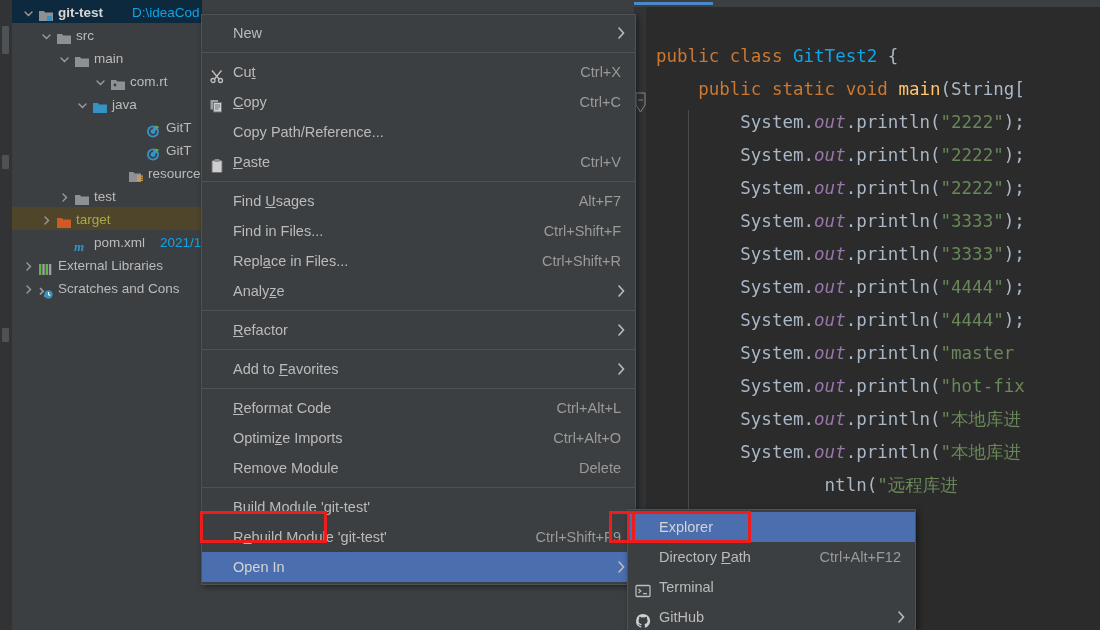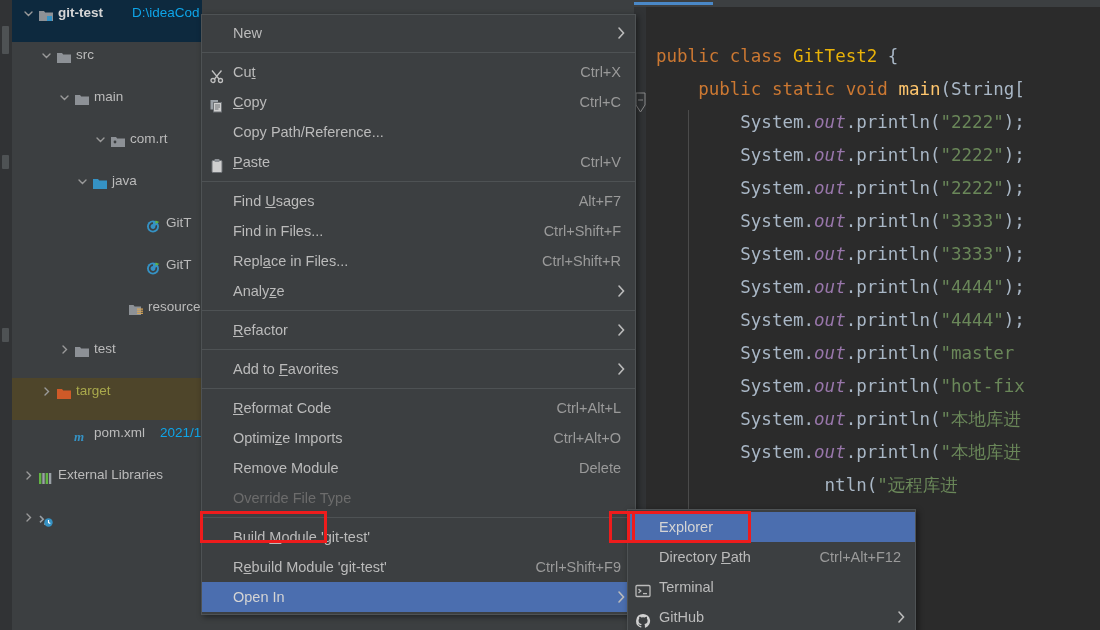--- a/index.html
+++ b/index.html
@@ -19,21 +19,21 @@
     background:#313335;border-right:1px solid #2b2b2b;
   }
   .left-strip .sliver{position:absolute;left:2px;width:7px;background:#4e5254;border-radius:1px;}
 
   
   .tree{
     position:absolute;left:12px;top:0;width:190px;height:630px;
     background:#3c3f41;overflow:hidden;
   }
   .tree-row{
-    position:relative;height:42px;line-height:25px;white-space:nowrap;
+    position:relative;height:23px;line-height:25px;white-space:nowrap;
     font-size:13.5px;color:#bbbbbb;
   }
   .tree-row.selected{background:#0d293e;}
   .tree-row.target-row{background:#4e452a;}
   .arrow{
     position:absolute;width:12px;height:25px;color:#9a9a9a;font-size:11px;
     text-align:center;line-height:25px;
   }
   .arrow svg{vertical-align:middle;}
   .ico{position:absolute;width:17px;height:25px;}
@@ -59,21 +59,21 @@
   }
   .fold-marker{position:absolute;left:1px;top:92px;width:11px;height:22px;}
   .indent-guide{position:absolute;top:110px;width:1px;height:520px;background:#4b4b4b;}
   .code{
     position:absolute;left:22px;top:7px;width:470px;
     font-family:"DejaVu Sans Mono","Liberation Mono",monospace;
     font-size:17.5px;line-height:33px;white-space:pre;
   }
   .code .ln{height:33px;}
   .kw{color:#cc7832;}
-  .cls{color:#eab308;}
+  .cls{color:#0ea5e9;}
   .mth{color:#ffc66d;}
   .fld{color:#9876aa;font-style:italic;}
   .str{color:#6a8759;}
   .pl{color:#a9b7c6;}
 
   
   .menu{
     position:absolute;left:201px;top:14px;width:433px;
     background:#3c3f41;border:1px solid #4e5254;
     box-shadow:2px 2px 6px rgba(0,0,0,0.45);
@@ -231,20 +231,21 @@
         <div class="tree-row">
           <span class="arrow" style="left:10px;"><svg width="11" height="11" viewBox="0 0 11 11">
               <path d="M4 2l3.5 3.5L4 9" fill="none" stroke="#9a9a9a" stroke-width="1.4" stroke-linecap="round"></path>
             </svg></span>
           <span class="ico" style="left:26px;"><svg width="16" height="16" viewBox="0 0 16 16">
               <path d="M2 4l3.2 3.2L2 10.4" fill="none" stroke="#9aa0a6" stroke-width="1.6"></path>
               <path d="M6 12h5" stroke="#9aa0a6" stroke-width="1.6"></path>
               <circle cx="10.5" cy="10.5" r="4.2" fill="#3592c4"></circle>
               <path d="M10.5 8v2.6l1.8 1" stroke="#ffffff" stroke-width="1.1" fill="none"></path>
             </svg></span>
+          <span class="lbl plain" style="left:46px;">Scratches and Cons</span>
         </div>
       </div>
   </div>
 
   <div class="editor">
     <div class="editor-tabstrip">
       <div class="under" style="left:-81px;width:160px;"></div>
     </div>
     <div class="gutter"></div>
     <div class="fold-marker">
@@ -333,23 +334,20 @@
         <span class="shortcut">Ctrl+Alt+L</span>
       </div>
       <div class="mi">
         <span class="mtext">Optimi<span class="u">z</span>e Imports</span>
         <span class="shortcut">Ctrl+Alt+O</span>
       </div>
       <div class="mi">
         <span class="mtext">Remove Module</span>
         <span class="shortcut">Delete</span>
       </div>
-      <div class="mi disabled">
-        <span class="mtext">Override File Type</span>
-      </div>
       <div class="msep"></div>
       <div class="mi">
         <span class="mtext">Build <span class="u">M</span>odule 'git-test'</span>
       </div>
       <div class="mi">
         <span class="mtext">R<span class="u">e</span>build Module 'git-test'</span>
         <span class="shortcut">Ctrl+Shift+F9</span>
       </div>
       <div class="mi sel">
         <span class="mtext">Open In</span>

